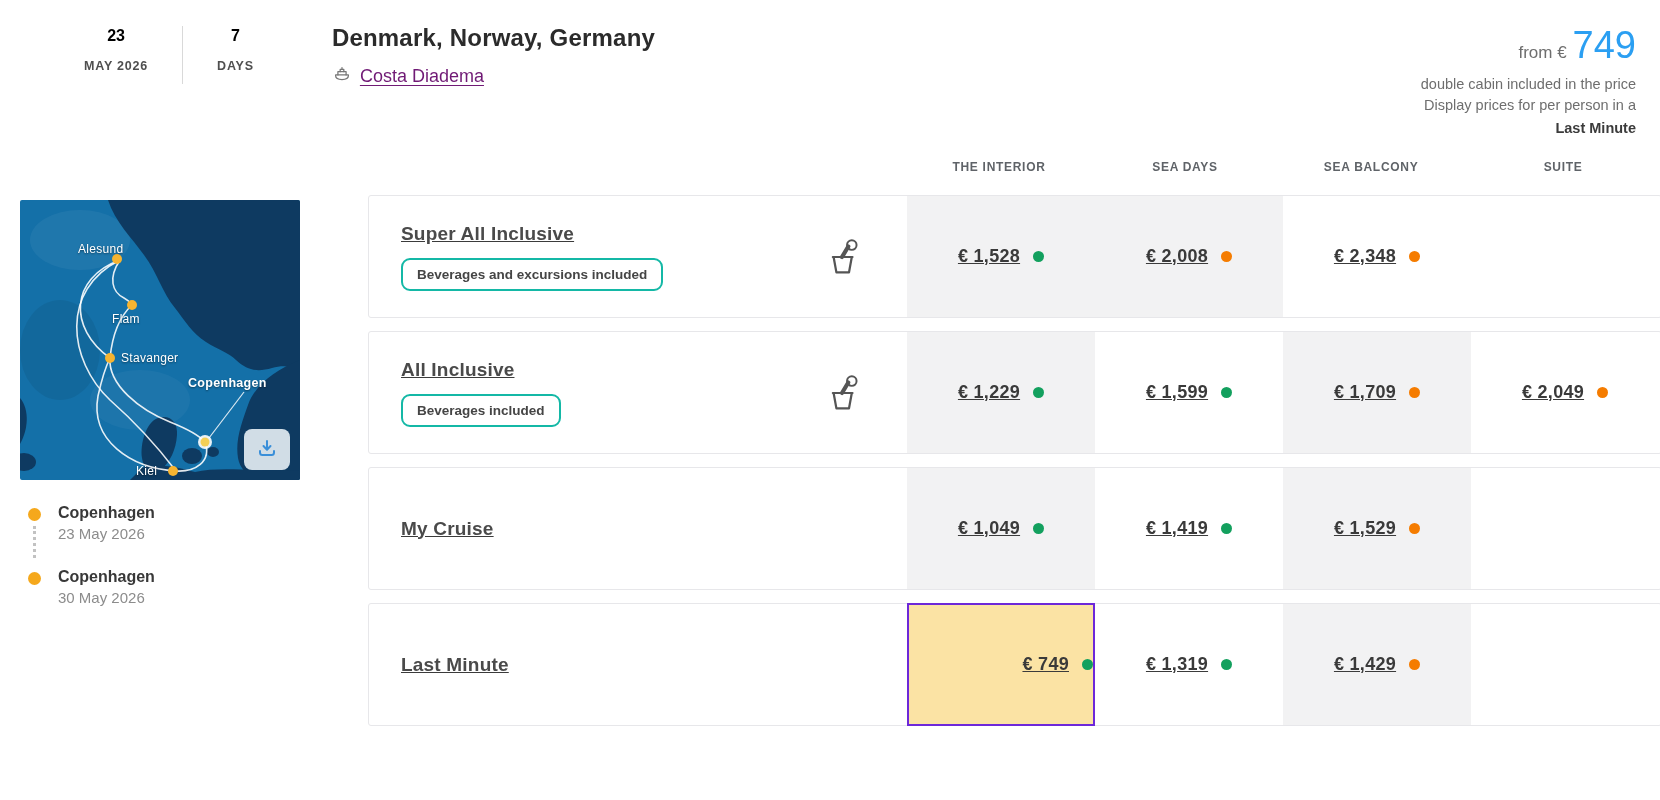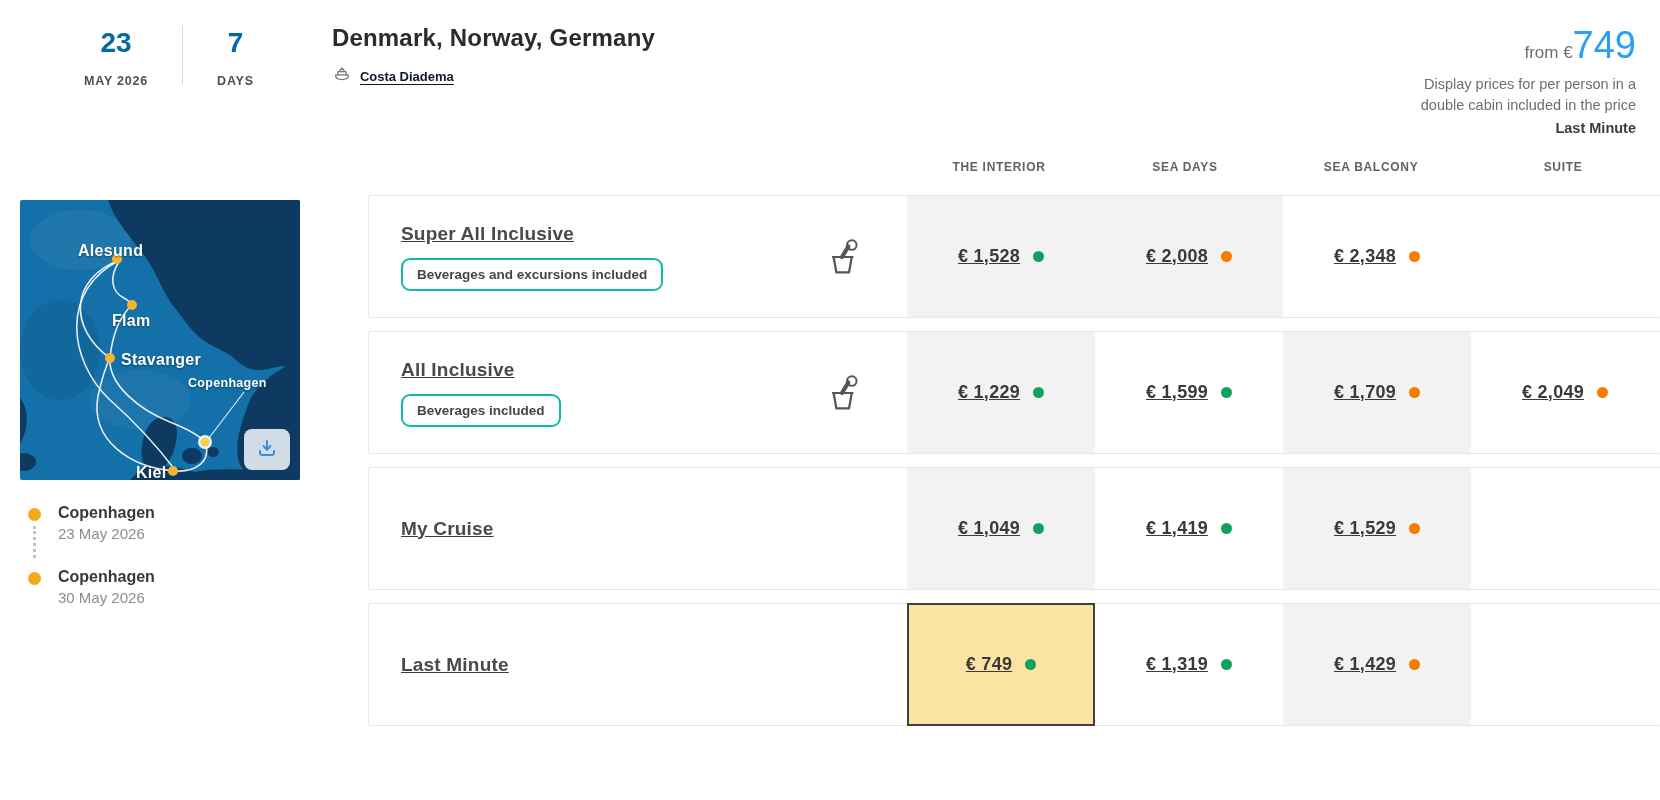--- a/index.html
+++ b/index.html
@@ -3,40 +3,40 @@
 <meta charset="utf-8">
 <style>
   * { margin:0; padding:0; box-sizing:border-box; }
   html,body { background:#fff; }
   body { font-family:"Liberation Sans", sans-serif; color:#3b3b3b; }
   .page { position:relative; width:1660px; height:800px; background:#fff; overflow:hidden; }
 
   
   .header-left { position:absolute; left:50px; top:22px; display:flex; align-items:flex-start; }
   .stat-block { text-align:center; padding:4px 34px 0 34px; }
-  .stat-value { font-size:28px; font-weight:bold; color:#0369a1; line-height:1.2; }
+  .stat-value { font-size:16px; font-weight:bold; color:#000000; line-height:1.2; }
   .stat-label { font-size:12.5px; font-weight:bold; color:#4f4f4f; letter-spacing:0.8px; margin-top:14px; white-space:nowrap;text-align:right; }
   .v-divider { width:1px; height:58px; background:#d9d9d9; margin-top:4px; }
   .title-block { margin-left:44px; padding-top:2px; }
   .page-title { font-size:24px; font-weight:bold; color:#2b2b2b; letter-spacing:0.2px; }
   .ship-row { display:flex; align-items:center; gap:8px; margin-top:12px; }
-  .ship-link { font-size:13px; color:#0f172a; text-decoration:underline; text-underline-offset:3px; cursor:pointer;font-weight:bold; }
+  .ship-link { font-size:18px; color:#701a75; text-decoration:underline; text-underline-offset:3px; cursor:pointer; }
 
   .header-right { position:absolute; right:24px; top:26px; width:420px; text-align:right; }
-  .from-line { display:flex; justify-content:flex-end; align-items:baseline; }
+  .from-line { display:flex; justify-content:flex-end; align-items:baseline; gap:6px; }
   .from-label { font-size:17px; color:#6e6e6e; }
   .from-value { font-size:38px; color:#2b9ff2; font-weight:400; line-height:1; }
   .price-note { font-size:14.5px; color:#6e6e6e; line-height:1.45; margin-top:10px; }
   .price-note-em { font-size:14.5px; font-weight:bold; color:#3b3b3b; margin-top:4px; }
 
   
   .left-panel { position:absolute; left:20px; top:200px; width:280px; }
   .map-wrap { position:relative; width:280px; height:280px; border-radius:2px; overflow:hidden; }
   .map-wrap svg.map-svg { display:block; }
-  .port-label { position:absolute; color:#fff; font-size:16px; font-weight:700; letter-spacing:0.3px;
+  .port-label { position:absolute; color:#fff; font-size:12px; font-weight:400; letter-spacing:0.3px;
                 text-shadow:0 1px 2px rgba(0,0,0,0.45); white-space:nowrap; }
   .port-label.em { font-weight:bold; font-size:12.5px; }
   .dl-btn { position:absolute; right:10px; bottom:10px; width:46px; height:41px; border-radius:8px;
             background:rgba(226,236,242,0.92); display:flex; align-items:center; justify-content:center; cursor:pointer; }
 
   .itinerary { margin-top:24px; padding-left:8px; }
   .itin-item { position:relative; display:flex; gap:17px; padding-bottom:26px; }
   .itin-item:last-child { padding-bottom:0; }
   .itin-dot { width:13px; height:13px; border-radius:50%; background:#f5a81c; margin-top:4px; flex:none; }
   .itin-line { position:absolute; left:5px; top:22px; height:32px; border-left:3px dotted #c2c2c2; }
@@ -53,21 +53,21 @@
              background:#fff; margin-bottom:13px;text-decoration:underline; }
   .row-left { width:538px; display:flex; align-items:center; padding-left:32px; }
   .row-text {}
   .row-title { font-size:19px; font-weight:bold; color:#4a4a4a; letter-spacing:0.2px; }
   .row-badge { display:inline-block; margin-top:13px; padding:7px 14px; border:2px solid #14b8a6; border-radius:9px;
                font-size:13.5px; font-weight:bold; color:#454545; background:#fff; }
   .row-icon { margin-left:auto; margin-right:44px; display:flex; align-items:center; }
 
   .price-cell { width:188px; height:100%; display:flex; align-items:center; justify-content:center; gap:13px; cursor:pointer; }
   .price-cell.band { background:#f2f2f3; }
-  .price-cell.selected { background:#fbe3a4; border:2px solid #404040; margin:-1px 0; height:calc(100% + 2px); }
+  .price-cell.selected { background:#fbe3a4; border:2px solid #6d28d9; margin:-1px 0; height:calc(100% + 2px);justify-content:flex-end; }
   .price { font-size:18px; font-weight:bold; color:#3a3a3a; letter-spacing:0.3px; }
   .dot { width:11px; height:11px; border-radius:50%; flex:none; }
   .dot.green { background:#13a05e; }
   .dot.orange { background:#f57c00; }
 </style>
 </head>
 <body>
 
 <div class="page">
 
@@ -96,22 +96,22 @@
       </div>
     </div>
   </div>
 
   <div class="header-right">
     <div class="from-line">
       <span class="from-label">from €</span>
       <span class="from-value">749</span>
     </div>
     <div class="price-note">
+      <div>double cabin included in the price</div>
       <div>Display prices for per person in a</div>
-      <div>double cabin included in the price</div>
     </div>
     <div class="price-note-em">Last Minute</div>
   </div>
 
   <div class="left-panel">
     <div class="map-wrap">
       <svg class="map-svg" width="280" height="280" viewBox="0 0 280 280">
         <rect x="0" y="0" width="280" height="280" fill="#1470a8"></rect>
         <ellipse cx="60" cy="40" rx="50" ry="30" fill="rgba(255,255,255,0.05)"></ellipse>
         <ellipse cx="40" cy="150" rx="40" ry="50" fill="rgba(0,0,0,0.07)"></ellipse>

